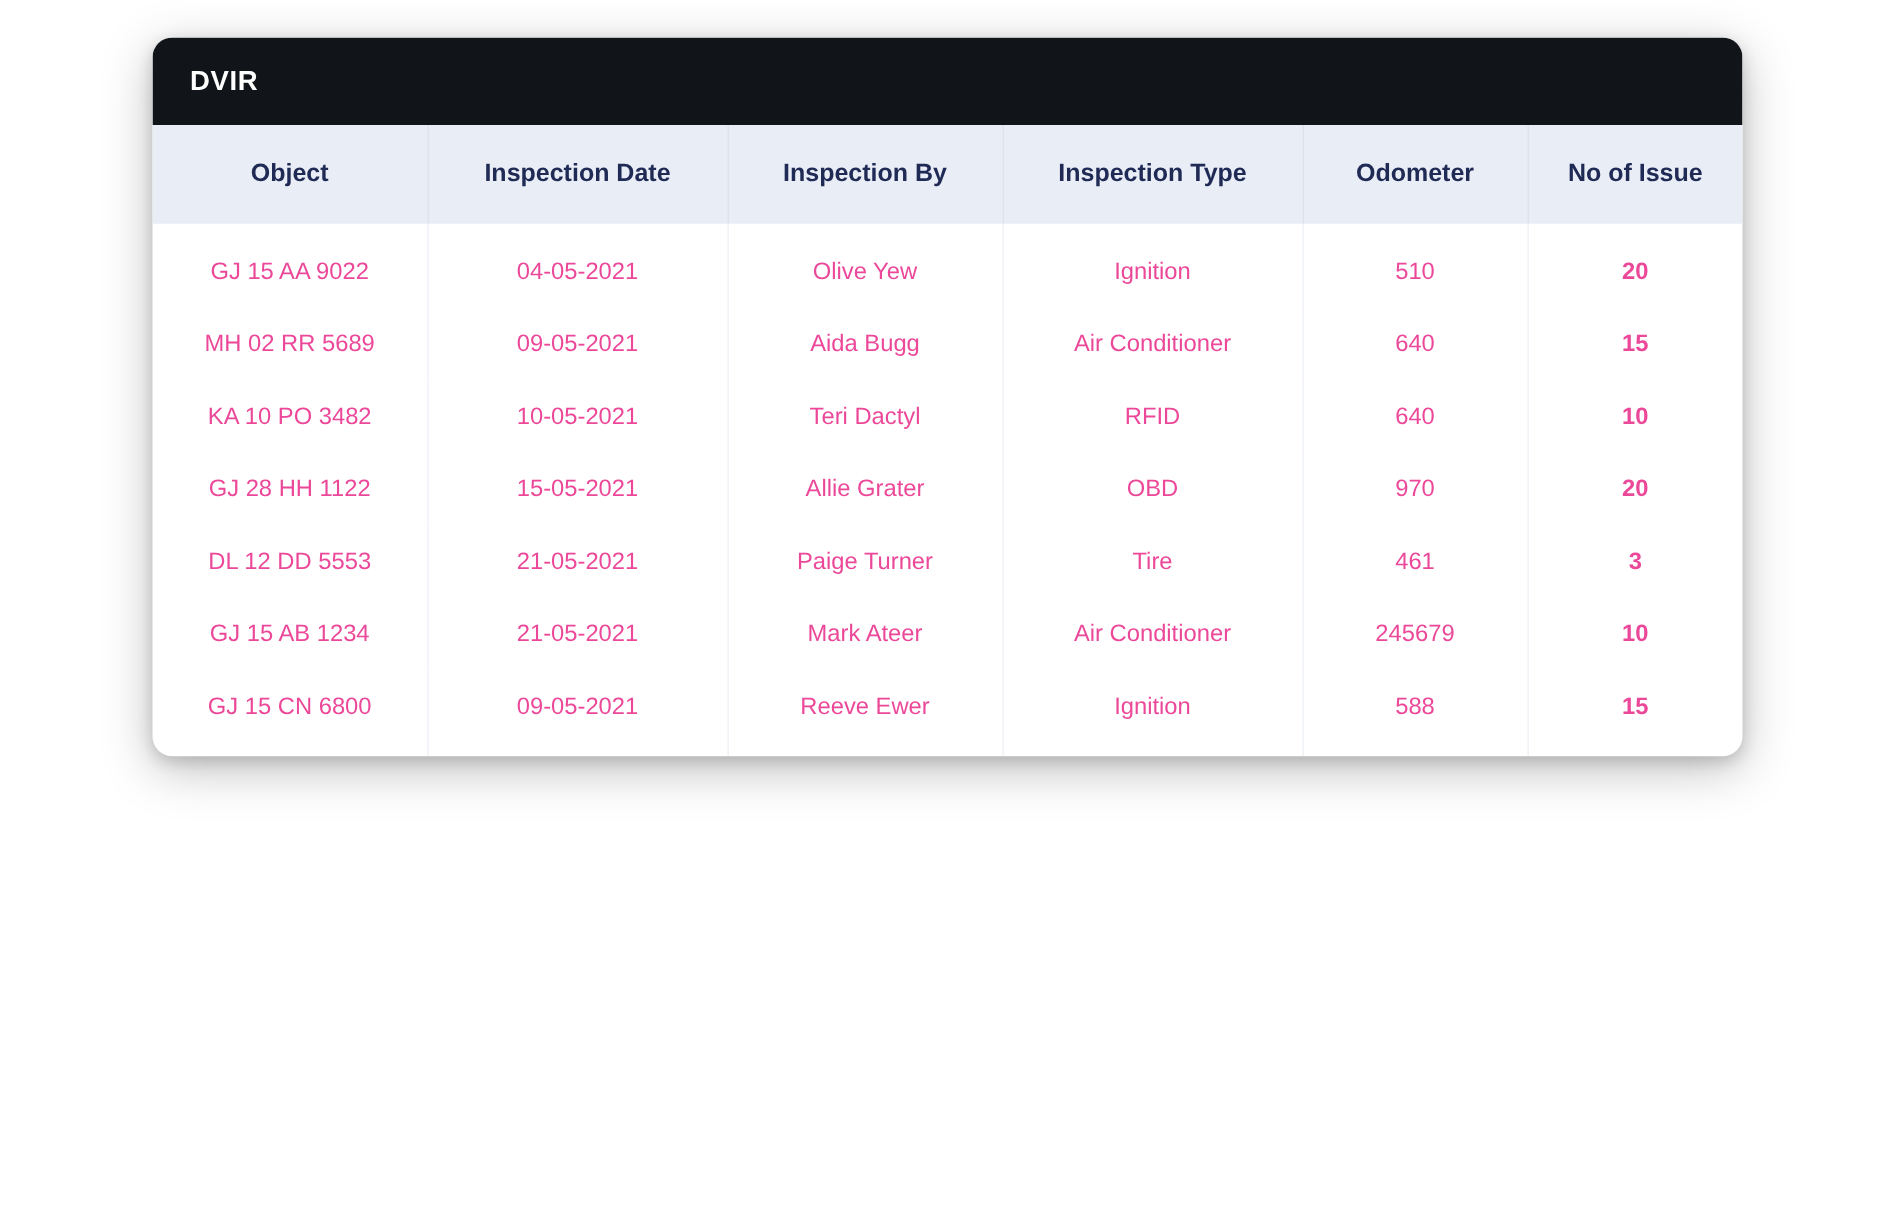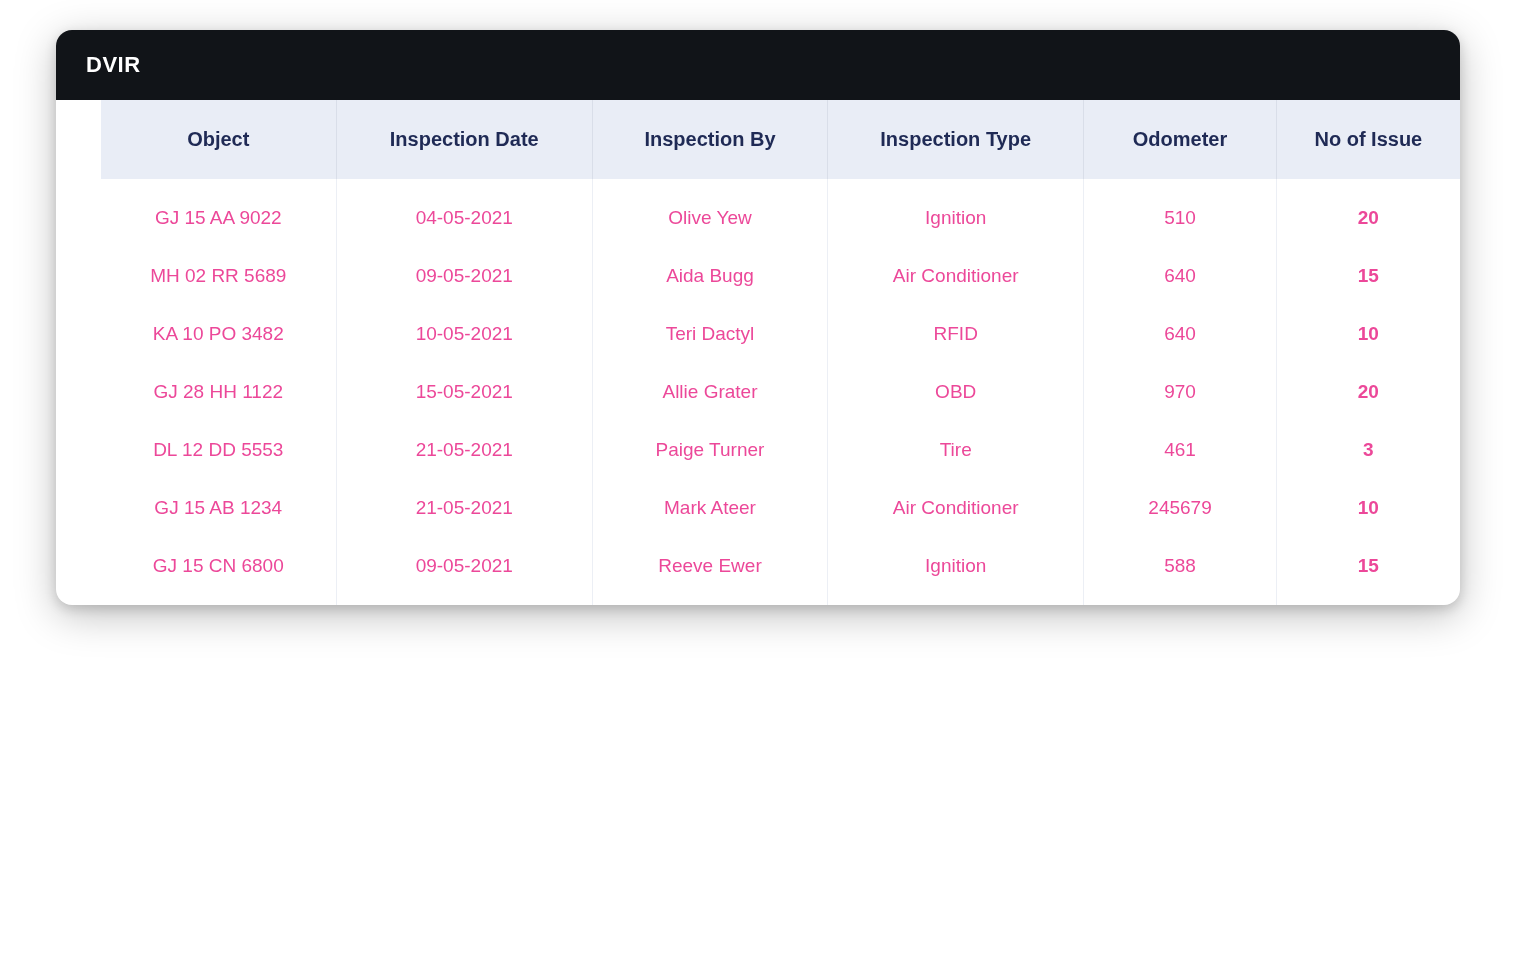--- a/index.html
+++ b/index.html
@@ -10,40 +10,39 @@
 
     body {
       font-family: 'Segoe UI', -apple-system, BlinkMacSystemFont, sans-serif;
       background: #ffffff;
       padding: 30px;
       width: 1516px;
       height: 976px;
     }
 
     .card {
-      width: 1404px;
+      width: 1272px;
       margin: 0 auto;
       border-radius: 16px;
       overflow: hidden;
       box-shadow: 0 10px 40px rgba(0,0,0,0.25), 0 4px 12px rgba(0,0,0,0.15);
       background: #fff;
     }
 
     .card-header {
       background: #111418;
       color: #ffffff;
       padding: 22px 30px;
       font-weight: 700;
       font-size: 22px;
       letter-spacing: 0.5px;
     }
 
     .table-wrap {
       width: 100%;
-      padding-left: 45px;
     }
 
     table {
       width: 100%;
       border-collapse: collapse;
       table-layout: fixed;
     }
 
     thead th {
       background: #e9edf6;

